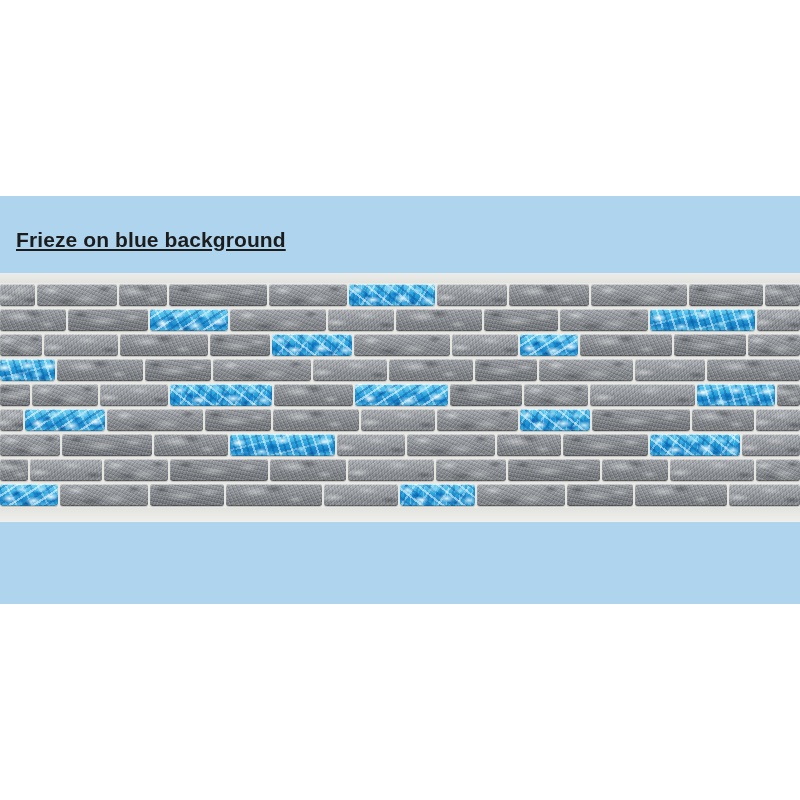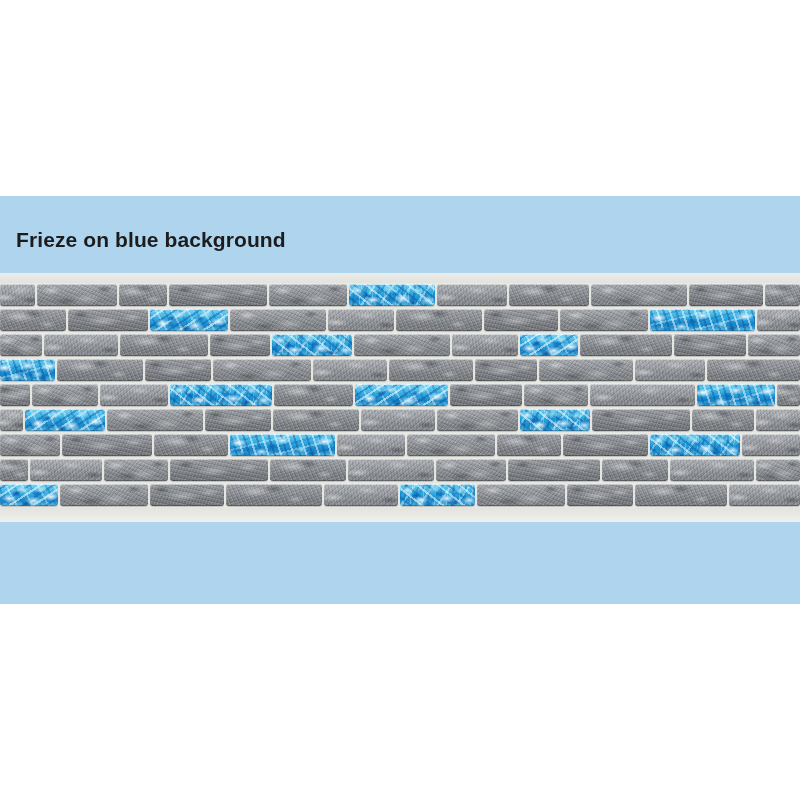--- a/index.html
+++ b/index.html
@@ -32,20 +32,21 @@
   
   #caption {
     position: absolute;
     left: 16px;
     top: 228px;
     font-size: 21px;
     font-weight: 700;
     color: #1c1c1c;
     letter-spacing: 0.1px;
     white-space: nowrap;
+    text-decoration: underline;
   }
 
   
   #frieze-band {
     position: absolute;
     left: 0;
     top: 273px;
     width: 800px;
     height: 249px;
     background: #e9e9e5;

